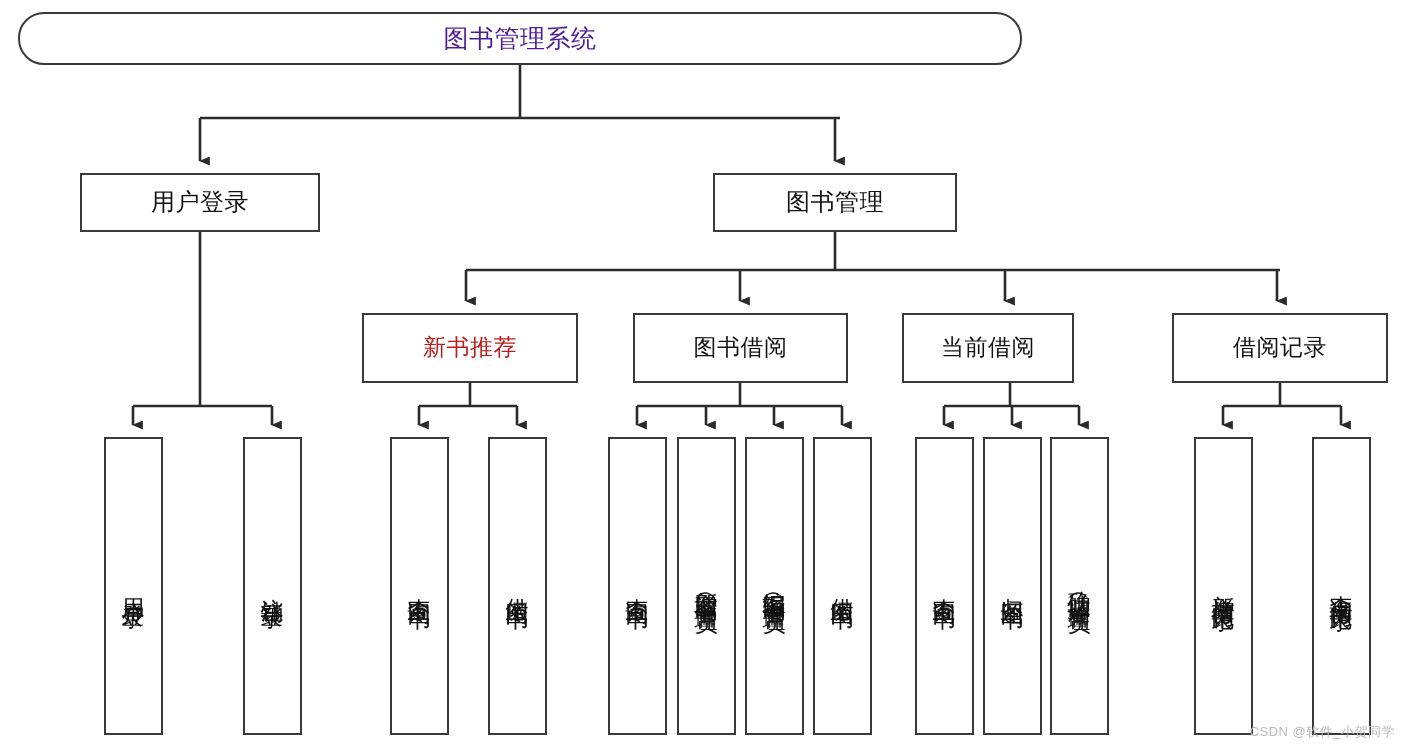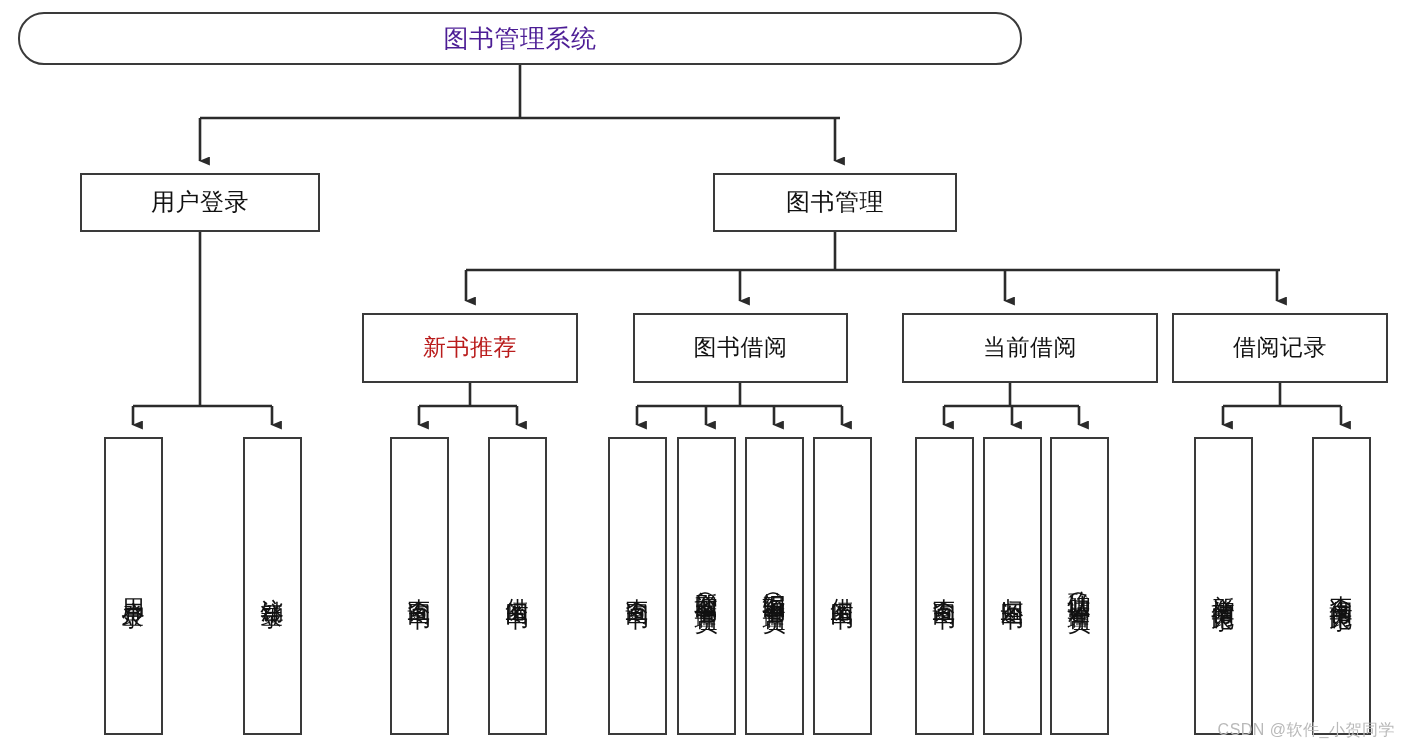--- a/index.html
+++ b/index.html
@@ -61,21 +61,21 @@
     text-orientation: upright;
     letter-spacing: 3px;
     line-height: 1.05;
     white-space: nowrap;
     max-height: 100%;
   }
   #watermark {
     position: absolute;
     right: 10px;
     bottom: 6px;
-    font-size: 16px;
+    font-size: 13px;
     color: #b9b9b9;
     letter-spacing: 0.5px;
     white-space: nowrap;
     user-select: none;
   }
 </style>
 </head>
 <body>
 
 <div id="diagram-root" style="background: rgb(255, 255, 255);">
@@ -140,21 +140,21 @@
   <div class="node level-1" style="left: 713px; top: 173px; width: 244px; height: 59px; background: rgb(255, 255, 255); border-color: rgb(58, 58, 58); color: rgb(17, 17, 17);">
     <span class="label">图书管理</span>
   </div>
 
   <div class="node level-2" style="left: 362px; top: 313px; width: 216px; height: 70px; background: rgb(255, 255, 255); border-color: rgb(58, 58, 58); color: #b91c1c;">
     <span class="label">新书推荐</span>
   </div>
   <div class="node level-2" style="left: 633px; top: 313px; width: 215px; height: 70px; background: rgb(255, 255, 255); border-color: rgb(58, 58, 58); color: rgb(17, 17, 17); align-items: center;">
     <span class="label">图书借阅</span>
   </div>
-  <div class="node level-2" style="left: 902px; top: 313px; width: 256px; height: 70px; background: rgb(255, 255, 255); border-color: rgb(58, 58, 58); color: rgb(17, 17, 17);">
+  <div class="node level-2" style="left: 902px; top: 313px; width: 172px; height: 70px; background: rgb(255, 255, 255); border-color: rgb(58, 58, 58); color: rgb(17, 17, 17);">
     <span class="label">当前借阅</span>
   </div>
   <div class="node level-2" style="left: 1172px; top: 313px; width: 216px; height: 70px; background: rgb(255, 255, 255); border-color: rgb(58, 58, 58); color: rgb(17, 17, 17);">
     <span class="label">借阅记录</span>
   </div>
 
   <div class="node leaf" style="left: 104px; top: 437px; width: 59px; height: 298px; background: rgb(255, 255, 255); border-color: rgb(58, 58, 58); color: rgb(17, 17, 17);">
     <span class="label">用户登录</span>
   </div>
   <div class="node leaf" style="left: 243px; top: 437px; width: 59px; height: 298px; background: rgb(255, 255, 255); border-color: rgb(58, 58, 58); color: rgb(17, 17, 17);">

